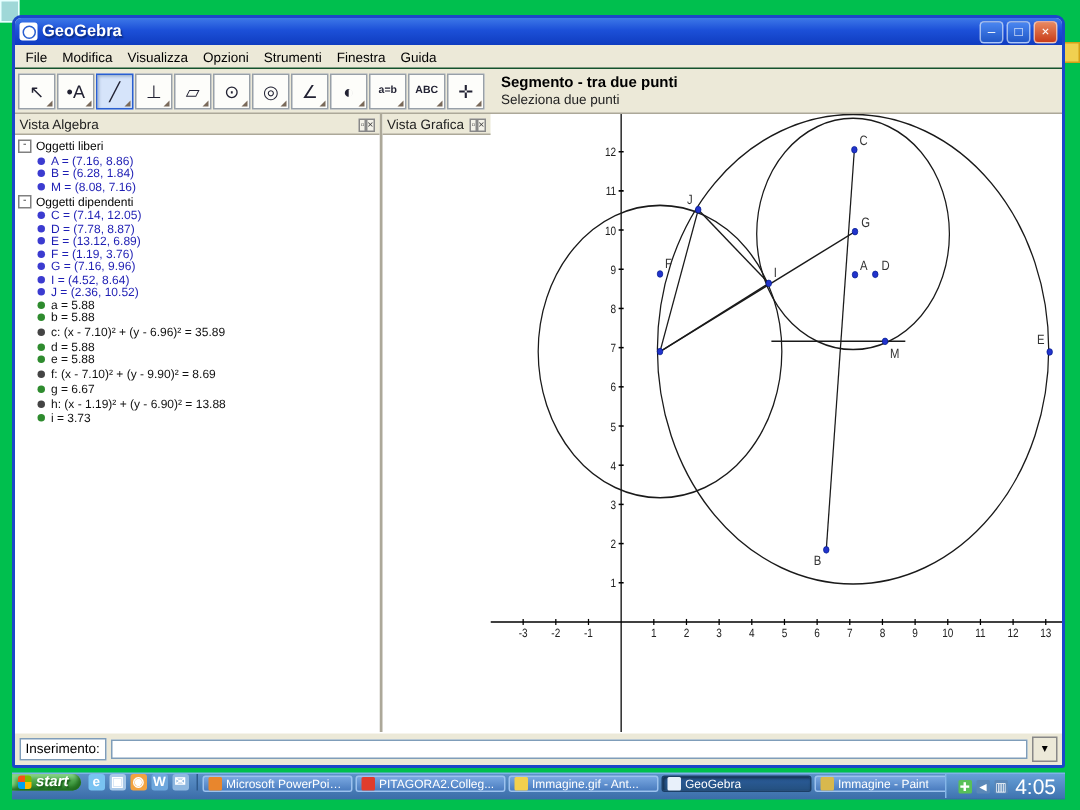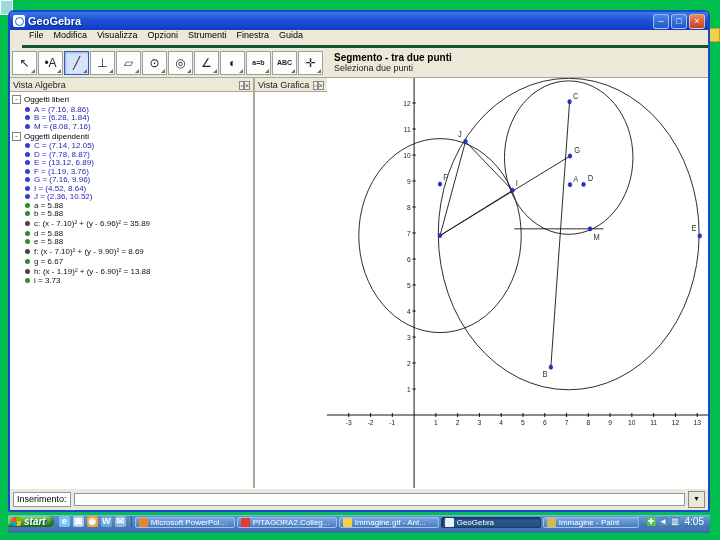--- a/index.html
+++ b/index.html
@@ -16,21 +16,21 @@
     background:linear-gradient(#3d78e8,#1c50d8 45%,#0f3cc0);}
   .app-icon{width:12px;height:12px;background:#fff;border-radius:2px;position:relative;flex:none;}
   .app-icon::before{content:"";position:absolute;left:2px;top:2px;width:7px;height:7px;border:1.5px solid #2a5fd0;border-radius:50%;}
   .title{color:#fff;font-weight:bold;font-size:11px;text-shadow:1px 1px 1px #0a2a80;}
   .winbtns{margin-left:auto;display:flex;gap:2px;}
   .wbtn{width:14px;height:13px;border-radius:3px;color:#fff;font-size:9px;line-height:12px;text-align:center;
     border:1px solid rgba(255,255,255,.55);}
   .wbtn.min,.wbtn.max{background:linear-gradient(#4a86f0,#2158c8);}
   .wbtn.close{background:linear-gradient(#e8885f,#c93d1a);}
 
-  .menubar{height:15px;flex:none;display:flex;padding-left:2px;background:#ece9d8;border-bottom:3px solid #14532d;margin-left:12px;}
+  .menubar{height:15px;flex:none;display:flex;align-items:center;padding-left:2px;background:#ece9d8;border-bottom:1px solid #14532d;}
   .menu-item{font-size:9px;padding:0 5px;color:#000;}
 
   .toolbar{height:27px;flex:none;display:flex;align-items:center;background:#ece9d8;
     border-bottom:1px solid #aca899;padding:1px 2px;}
   .tools{display:flex;}
   .tool-btn{width:23px;height:22px;background:#fdfdfa;border:1px solid #98a0a8;margin-right:1px;position:relative;
     font-size:12px;color:#223;display:flex;align-items:center;justify-content:center;flex:none;}
   .tool-btn.small-glyph{font-size:7px;font-weight:bold;}
   .tool-btn.active{border:1px solid #2a5fd0;background:#d6e4fa;box-shadow:inset 1px 1px 2px #9ab0cc;}
   .dd-arrow{position:absolute;right:1px;bottom:1px;width:0;height:0;
@@ -87,21 +87,21 @@
   .ql-icon{width:11px;height:11px;font-size:9px;font-weight:bold;line-height:11px;text-align:center;color:#fff;border-radius:2px;}
   .taskbuttons{flex:1;display:flex;gap:2px;padding:1px 3px;overflow:hidden;min-width:0;}
   .task-btn{flex:0 0 92px;display:flex;align-items:center;gap:3px;padding:0 3px;border-radius:2px;
     background:linear-gradient(#79a7e0,#4a7cbf);border:1px solid #9cc2ee;color:#fff;font-size:8px;min-width:0;}
   .task-btn.active{background:linear-gradient(#2b5d9c,#24507f);border-color:#1c3f66;box-shadow:inset 1px 1px 2px #16304d;}
   .tb-icon{width:9px;height:9px;border-radius:1px;flex:none;}
   .tb-label{overflow:hidden;white-space:nowrap;text-overflow:ellipsis;}
   .tray{flex:none;display:flex;align-items:center;gap:3px;padding:0 6px 0 8px;border-left:1px solid #84b6e8;
     background:linear-gradient(#66a0d8,#3f74b0);}
   .tray-icon{width:9px;height:9px;font-size:8px;line-height:9px;text-align:center;color:#fff;border-radius:1px;}
-  .tray-time{color:#fff;font-size:10px;margin-left:2px;}
+  .tray-time{color:#fff;font-size:14px;margin-left:2px;}
 </style>
 </head>
 <body>
 
 <div class="desktop">
   <div class="desk-icon-tl"></div>
   <div class="desk-icon-r"></div>
 
   <div class="shot">
 

